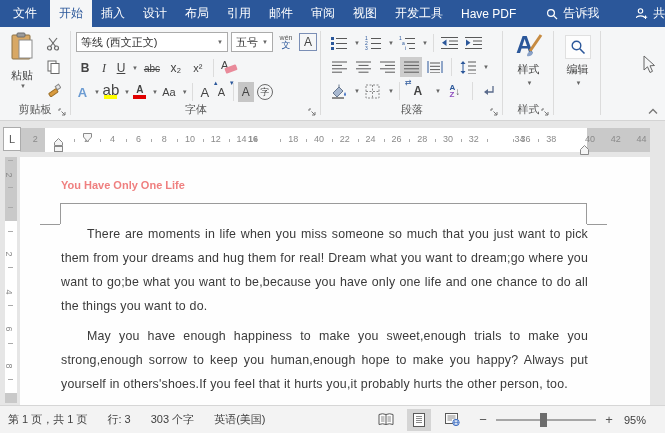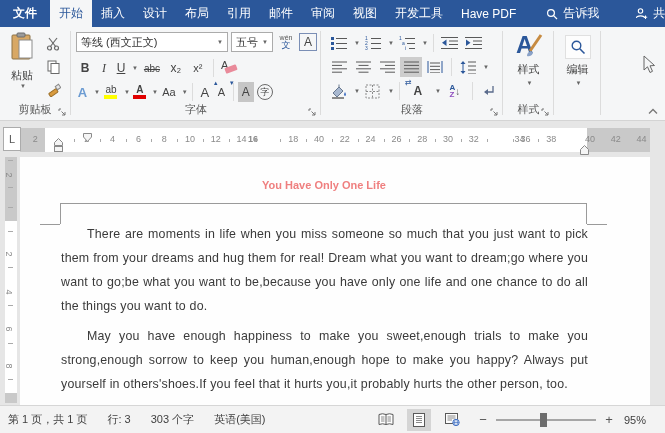--- a/index.html
+++ b/index.html
@@ -2,21 +2,21 @@
 <html><head>
 <meta charset="utf-8">
 <style>
   *{margin:0;padding:0;box-sizing:border-box;}
   html,body{width:665px;height:433px;overflow:hidden;}
   body{font-family:"Liberation Sans","DejaVu Sans",sans-serif;position:relative;background:#e6e6e6;color:#444;}
 
   
   .menubar{position:absolute;top:0;left:0;width:665px;height:27px;background:#2b579a;display:flex;align-items:stretch;font-size:12px;color:#fff;}
   .tab{display:flex;align-items:center;padding:0 9px;white-space:nowrap;}
-  .tab.file{font-weight:bold;padding:0 13px;}
+  .tab.file{font-weight:normal;padding:0 13px;}
   .tab.active{background:#f5f6f7;color:#2b579a;}
   .tab .mb-ico{margin-right:5px;display:flex;align-items:center;}
   .tab.tellme{margin-left:12px;}
   .tab.share{margin-left:18px;}
 
   
   .ribbon{position:absolute;top:27px;left:0;width:665px;height:94px;background:#f5f6f7;border-bottom:1px solid #d4d4d4;font-size:11px;}
   .rgroup{position:absolute;top:0;height:93px;}
   .gsep{position:absolute;top:4px;height:84px;width:1px;background:#dcdcdc;}
   .glabel{position:absolute;bottom:3px;left:0;right:0;text-align:center;color:#595959;font-size:11px;}
@@ -74,21 +74,21 @@
   .rdash{position:absolute;top:11px;width:1px;height:3px;background:#aaa;}
   .marker{position:absolute;z-index:6;}
   .vruler{position:absolute;left:5px;top:157px;width:12px;height:246px;background:#c9c9c9;z-index:4;}
   .vruler .white{position:absolute;left:0;top:64px;width:12px;height:172px;background:#fff;}
   .vnum{position:absolute;left:1px;font-size:9px;color:#8a8a8a;transform:rotate(90deg);}
   .vdash{position:absolute;left:3px;width:5px;height:1px;background:#aaa;}
 
   
   .docarea{position:absolute;left:0;top:121px;width:665px;height:284px;background:#e6e6e6;}
   .page{position:absolute;left:20px;top:36px;width:630px;height:248px;background:#fefefe;}
-  .doc-title{position:absolute;left:41px;top:22px;width:526px;text-align:center;font-weight:bold;font-size:11px;}
+  .doc-title{position:absolute;left:41px;top:22px;width:526px;text-align:left;font-weight:bold;font-size:11px;}
   .bnd{position:absolute;background:#9a9a9a;}
   .para{position:absolute;left:41px;width:527px;font-size:12.4px;line-height:24.1px;color:#3a3a3a;text-align:justify;text-indent:26px;letter-spacing:0.2px;}
 
   
   .statusbar{position:absolute;left:0;top:405px;width:665px;height:28px;background:#f3f3f3;border-top:1px solid #d6d6d6;display:flex;align-items:center;font-size:11px;color:#3f3f3f;}
   .st{padding:0 10px;white-space:nowrap;}
   .viewbtns{position:absolute;left:374px;top:0;height:100%;display:flex;align-items:center;gap:9px;}
   .vbtn{width:24px;height:22px;display:flex;align-items:center;justify-content:center;}
   .vbtn.sel{background:#d5d5d5;}
   .zoomctl{position:absolute;left:478px;top:0;height:100%;display:flex;align-items:center;}
@@ -224,21 +224,21 @@
         <span style="font-size:11px;position:absolute;left:2px;top:1px;">A</span>
         <span style="position:absolute;left:6px;top:8px;width:12px;height:6px;background:#e98a9a;border-radius:1px;transform:rotate(-20deg);"></span>
       </span>
     </div>
     <div class="f-r3 row" style="gap:1px;">
       <span class="sm" style="width:17px;font-size:13px;font-weight:bold;color:#6b9bd2;">
           <span>A</span>
         </span>
       <span class="dd">▼</span>
       <span class="sm bar-under" style="width:20px;">
-        <span style="font-size:10px;line-height:8px;">ab</span>
+        <span style="font-size:15px;line-height:8px;">ab</span>
         <span class="bar" id="hl-bar" style="background: rgb(255, 255, 0);"></span>
       </span>
       <span class="dd">▼</span>
       <span class="sm bar-under" style="width:18px;">
         <span style="font-size:10px;line-height:9px;font-weight:bold;">A</span>
         <span class="bar" id="fc-bar" style="background: rgb(224, 0, 0);"></span>
       </span>
       <span class="dd">▼</span>
       <span class="sm" style="width:20px;font-size:11px;">
           <span>Aa</span>

